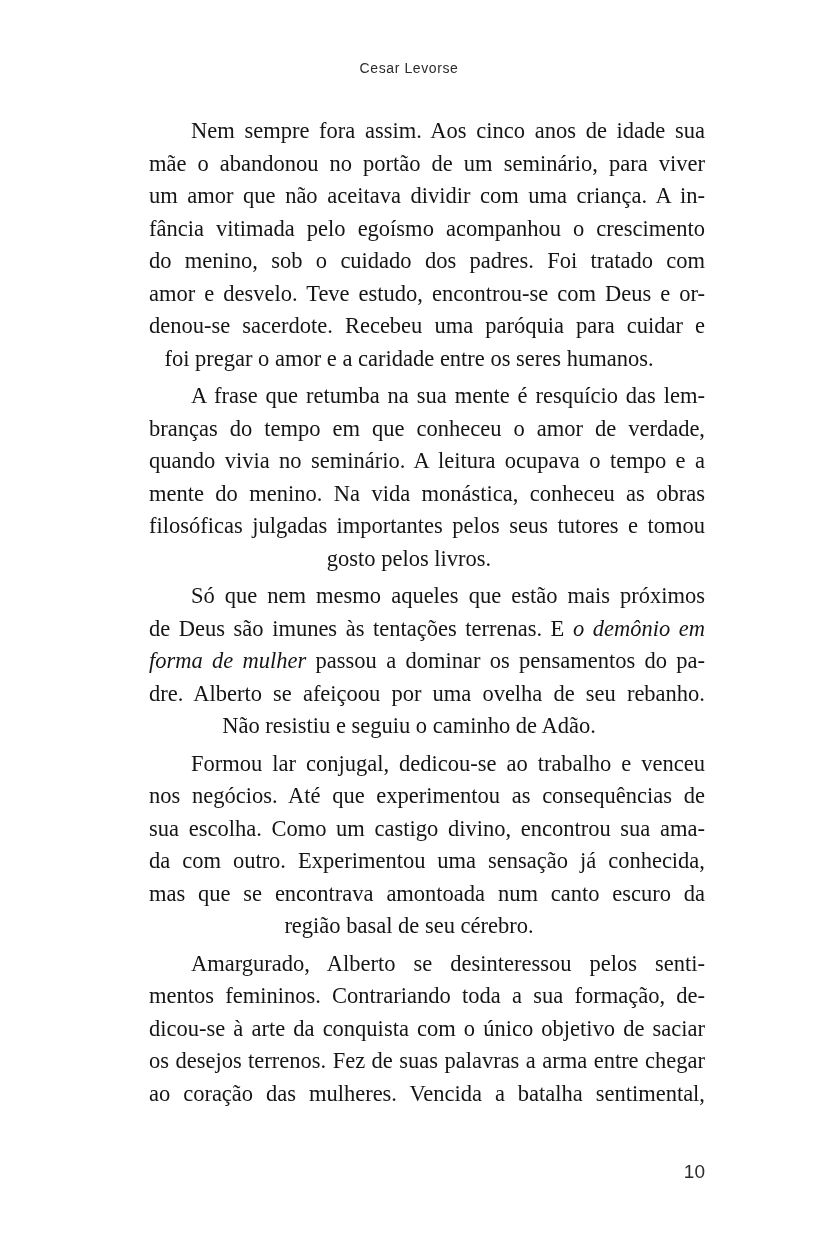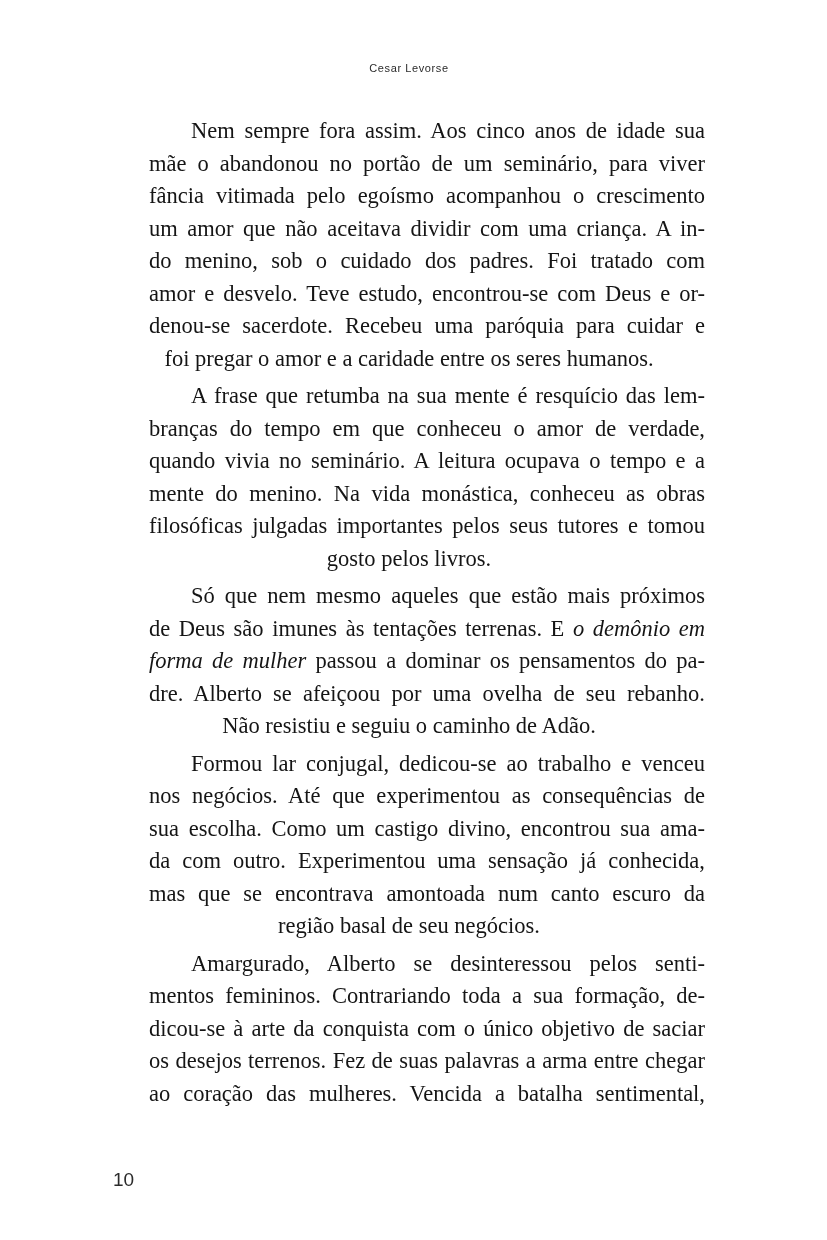--- a/index.html
+++ b/index.html
@@ -14,21 +14,21 @@
     overflow: hidden;
     font-family: "Liberation Serif", serif;
   }
   .running-header {
     position: absolute;
     top: 57px;
     left: 113px;
     width: 592px;
     text-align: center;
     font-family: "Liberation Sans", sans-serif;
-    font-size: 11px;
+    font-size: 14px;
     line-height: 22px;
     letter-spacing: 0.6px;
     color: #2b2b2b;
     font-weight: 400;
   }
   .text-block {
     position: absolute;
     top: 115px;
     left: 113px;
     width: 592px;
@@ -57,39 +57,38 @@
     text-indent: 42px;
   }
   .line i {
     font-style: italic;
   }
   .page-number {
     position: absolute;
     top: 1161px;
     left: 113px;
     width: 592px;
-    text-align: left;
+    text-align: right;
     font-family: "Liberation Sans", sans-serif;
     font-size: 19px;
     line-height: 22px;
     color: #2b2b2b;
-    margin-top: 8px;
   }
 </style>
 </head>
 <body>
 
 <div class="running-header">Cesar Levorse</div>
 
 <div class="text-block">
     <div class="paragraph">
       <div class="line line-just line-indent"><span>Nem sempre fora assim. Aos cinco anos de idade sua</span></div>
       <div class="line line-just"><span>mãe o abandonou no portão de um seminário, para viver</span></div>
+      <div class="line line-just"><span>um amor que não aceitava dividir com uma criança. A in-</span></div>
       <div class="line line-just"><span>fância vitimada pelo egoísmo acompanhou o crescimento</span></div>
-      <div class="line line-just"><span>um amor que não aceitava dividir com uma criança. A in-</span></div>
       <div class="line line-just"><span>do menino, sob o cuidado dos padres. Foi tratado com</span></div>
       <div class="line line-just"><span>amor e desvelo. Teve estudo, encontrou-se com Deus e or-</span></div>
       <div class="line line-just"><span>denou-se sacerdote. Recebeu uma paróquia para cuidar e</span></div>
       <div class="line line-left"><span>foi pregar o amor e a caridade entre os seres humanos.</span></div>
     </div>
     <div class="paragraph">
       <div class="line line-just line-indent"><span>A frase que retumba na sua mente é resquício das lem-</span></div>
       <div class="line line-just"><span>branças do tempo em que conheceu o amor de verdade,</span></div>
       <div class="line line-just"><span>quando vivia no seminário. A leitura ocupava o tempo e a</span></div>
       <div class="line line-just"><span>mente do menino. Na vida monástica, conheceu as obras</span></div>
@@ -102,21 +101,21 @@
       <div class="line line-just"><i>forma de mulher</i><span> passou a dominar os pensamentos do pa-</span></div>
       <div class="line line-just"><span>dre. Alberto se afeiçoou por uma ovelha de seu rebanho.</span></div>
       <div class="line line-left"><span>Não resistiu e seguiu o caminho de Adão.</span></div>
     </div>
     <div class="paragraph">
       <div class="line line-just line-indent"><span>Formou lar conjugal, dedicou-se ao trabalho e venceu</span></div>
       <div class="line line-just"><span>nos negócios. Até que experimentou as consequências de</span></div>
       <div class="line line-just"><span>sua escolha. Como um castigo divino, encontrou sua ama-</span></div>
       <div class="line line-just"><span>da com outro. Experimentou uma sensação já conhecida,</span></div>
       <div class="line line-just"><span>mas que se encontrava amontoada num canto escuro da</span></div>
-      <div class="line line-left"><span>região basal de seu negócios.</span></div>
+      <div class="line line-left"><span>região basal de seu cérebro.</span></div>
     </div>
     <div class="paragraph">
       <div class="line line-just line-indent"><span>Amargurado, Alberto se desinteressou pelos senti-</span></div>
       <div class="line line-just"><span>mentos femininos. Contrariando toda a sua formação, de-</span></div>
       <div class="line line-just"><span>dicou-se à arte da conquista com o único objetivo de saciar</span></div>
       <div class="line line-just"><span>os desejos terrenos. Fez de suas palavras a arma entre chegar</span></div>
       <div class="line line-just"><span>ao coração das mulheres. Vencida a batalha sentimental,</span></div>
     </div>
   </div>
 

